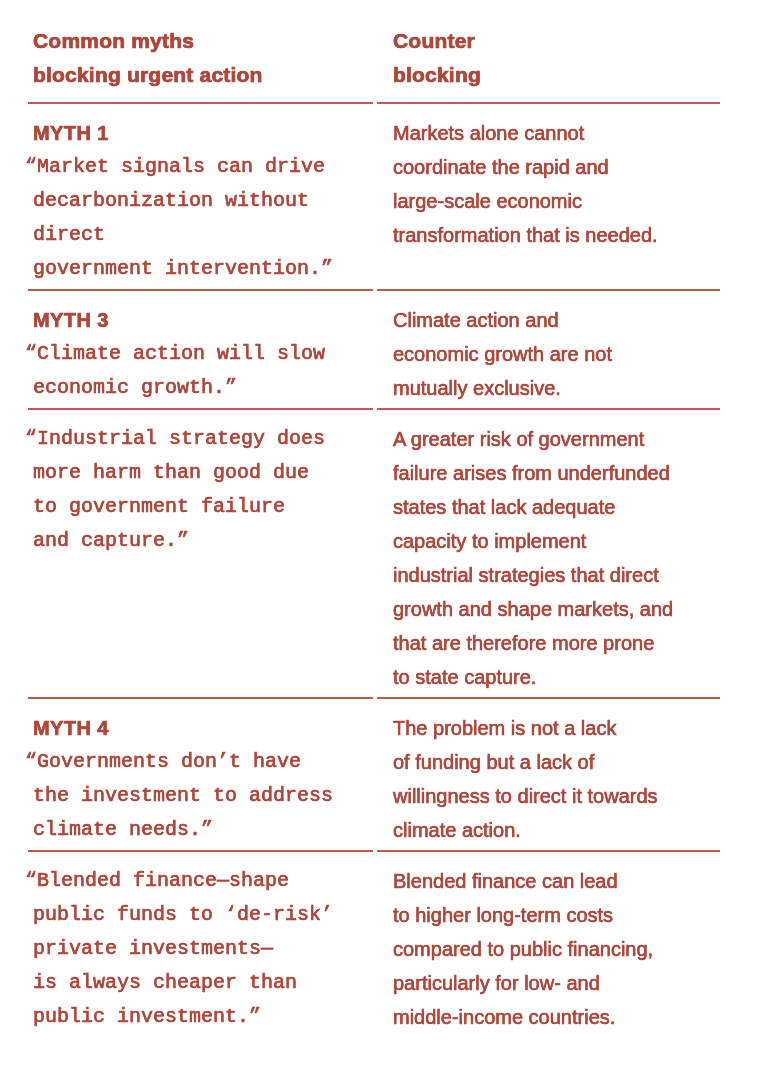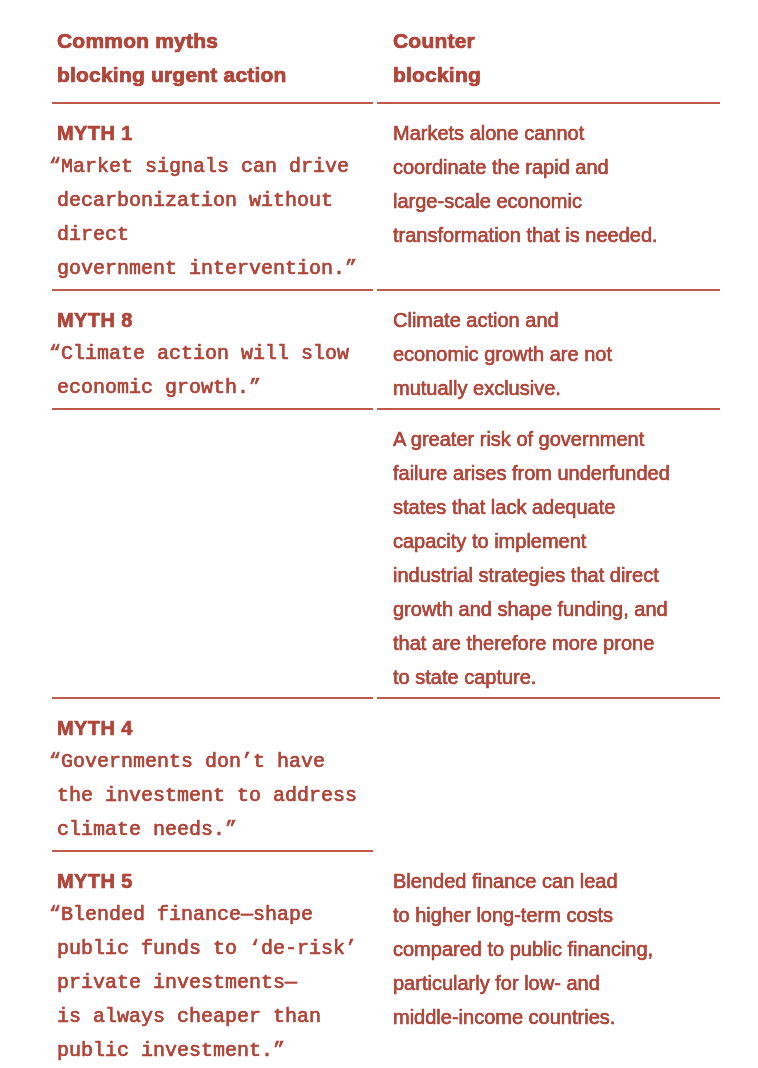--- a/index.html
+++ b/index.html
@@ -25,21 +25,21 @@
     column-gap:4px;
   }
   .cell{
     border-bottom:2px solid var(--rule);
     padding:12px 0 3px 0;
     line-height:34px;
     font-size:20px;
     -webkit-text-stroke:0.55px currentColor;
     text-shadow:0 0 0.3px currentColor;
   }
-  .cell.left{ padding-left:5px;margin-left:24px; }
+  .cell.left{ padding-left:5px; }
   .cell.right{ padding-left:16px; padding-right:2px; }
   .row.header .cell{
     padding-top:0;
     padding-bottom:10px;
     font-size:21px;
     font-weight:bold;
     letter-spacing:0.2px;
     -webkit-text-stroke:0.7px currentColor;
   }
   .row:last-child .cell{ border-bottom:none; }
@@ -72,54 +72,61 @@
 government intervention.”</div>
     </div>
     <div class="cell right pre">Markets alone cannot
 coordinate the rapid and
 large-scale economic
 transformation that is needed.</div>
   </div>
 
   <div class="row">
     <div class="cell left">
-      <div class="myth-label">MYTH 8</div>
+      <div class="myth-label">MYTH 3</div>
       <div class="pre quote">“Climate action will slow
 economic growth.”</div>
     </div>
     <div class="cell right pre">Climate action and
 economic growth are not
 mutually exclusive.</div>
   </div>
 
   <div class="row">
     <div class="cell left">
+      <div class="pre quote">“Industrial strategy does
+more harm than good due
+to government failure
+and capture.”</div>
     </div>
     <div class="cell right pre">A greater risk of government
 failure arises from underfunded
 states that lack adequate
 capacity to implement
 industrial strategies that direct
-growth and shape funding, and
+growth and shape markets, and
 that are therefore more prone
 to state capture.</div>
   </div>
 
   <div class="row">
     <div class="cell left">
       <div class="myth-label">MYTH 4</div>
       <div class="pre quote">“Governments don’t have
 the investment to address
 climate needs.”</div>
     </div>
+    <div class="cell right pre">The problem is not a lack
+of funding but a lack of
+willingness to direct it towards
+climate action.</div>
   </div>
 
   <div class="row">
     <div class="cell left">
-      <div class="myth-label">MYTH 5</div>
       <div class="pre quote">“Blended finance—shape
 public funds to ‘de-risk’
 private investments—
 is always cheaper than
 public investment.”</div>
     </div>
     <div class="cell right pre">Blended finance can lead
 to higher long-term costs
 compared to public financing,
 particularly for low- and

